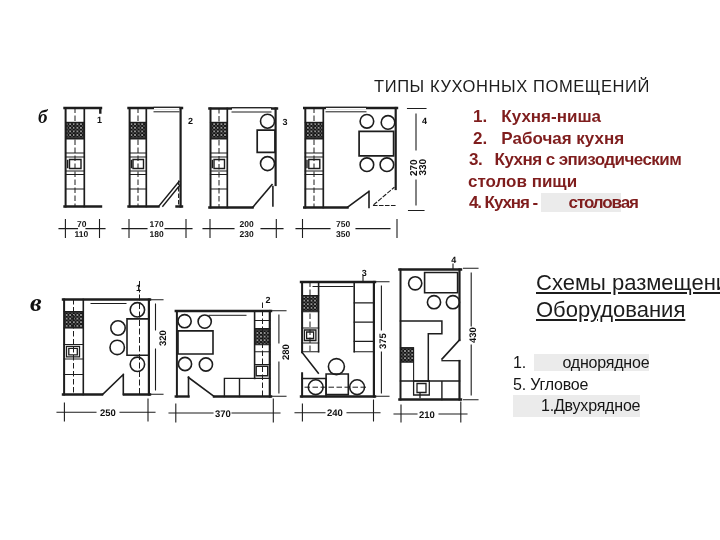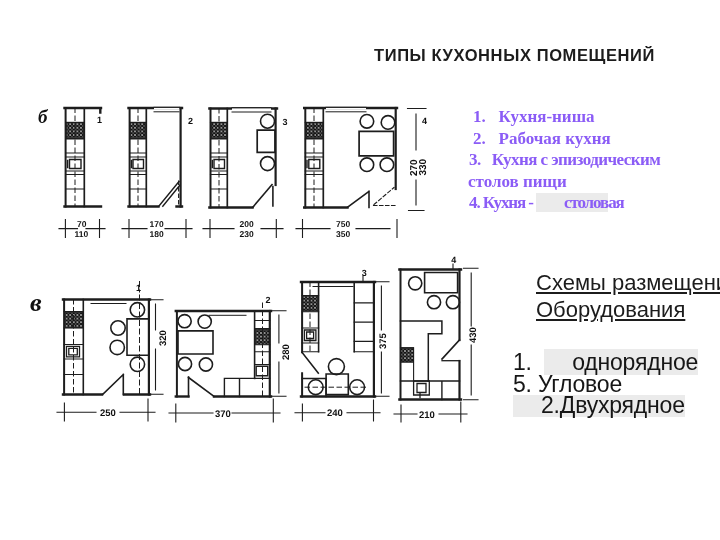--- a/index.html
+++ b/index.html
@@ -1,21 +1,21 @@
 <!DOCTYPE html>
 <html><head>
 <meta charset="utf-8">
 <style>
 html,body{margin:0;padding:0;background:#fff;width:720px;height:540px;overflow:hidden;}
 body{font-family:"Liberation Sans",sans-serif;color:#1a1a1a;position:relative;}
 .abs{position:absolute;}
-.t1{font-weight:bold;font-size:16.5px;letter-spacing:.6px;color:#1c1c1c;}
-.lst1{font-weight:bold;font-size:17px;line-height:21.6px;color:#8b5cf6;font-family:Liberation Serif, serif;}
+.t1{font-weight:normal;font-size:16.5px;letter-spacing:.6px;color:#1c1c1c;margin-top:31px;}
+.lst1{font-weight:bold;font-size:17px;line-height:21.6px;color:#7f1d1d;}
 .big{font-size:22px;line-height:27px;color:#1c1c1c;white-space:nowrap;}
-.lst2{font-size:23px;letter-spacing:-0.2px;line-height:21.6px;color:#161616;}
+.lst2{font-size:16px;letter-spacing:-0.2px;line-height:21.6px;color:#161616;}
 .hl{background:#ebebeb;padding-left:28px;}
 svg text{text-rendering:geometricPrecision;}
 .lbl{font-family:"Liberation Serif",serif;font-style:italic;font-weight:bold;color:#111;}
 </style>
 </head>
 <body>
 
 <div class="abs t1" style="left:374px;top:46px;">ТИПЫ КУХОННЫХ ПОМЕЩЕНИЙ</div>
 
 <div class="abs lst1" style="left:473px;top:106px;width:230px;">
@@ -24,21 +24,21 @@
 <div style="margin-left:-4px;letter-spacing:-0.55px;">3.&nbsp;&nbsp;&nbsp;Кухня с эпизодическим</div>
 <div style="margin-left:-5px;">столов пищи</div>
 <div style="margin-left:-4px;letter-spacing:-1.1px;">4. Кухня - <span class="hl">столов</span>ая</div>
 </div>
 
 <div class="abs big" style="left:536px;top:269px;text-decoration:underline;">Схемы размещения<br>Оборудования</div>
 
 <div class="abs lst2" style="left:513px;top:352px;">
 <div>1.&nbsp;&nbsp;<span class="hl">однорядное</span></div>
 <div>5. Угловое</div>
-<div class="hl" style="display:inline-block;">2.Двухрядное</div><br>
+<div class="hl" style="display:inline-block;">1.Двухрядное</div><br>
 </div>
 
 <div class="abs lbl" style="left:38px;top:106px;font-size:19px;">б</div>
 
 <div class="abs lbl" style="left:30px;top:288px;font-size:26px;">в</div>
 
 <svg class="abs" style="left:0;top:0;" width="720" height="540" viewBox="0 0 720 540">
 <defs>
 <pattern id="xh" patternUnits="userSpaceOnUse" width="3.6" height="3.6">
 <path d="M-1,2.6 L2.6,-1 M1,4.6 L4.6,1 M-1,1 L2.6,4.6 M1,-1 L4.6,2.6" stroke="#101010" stroke-width="1.45" fill="none"></path>

